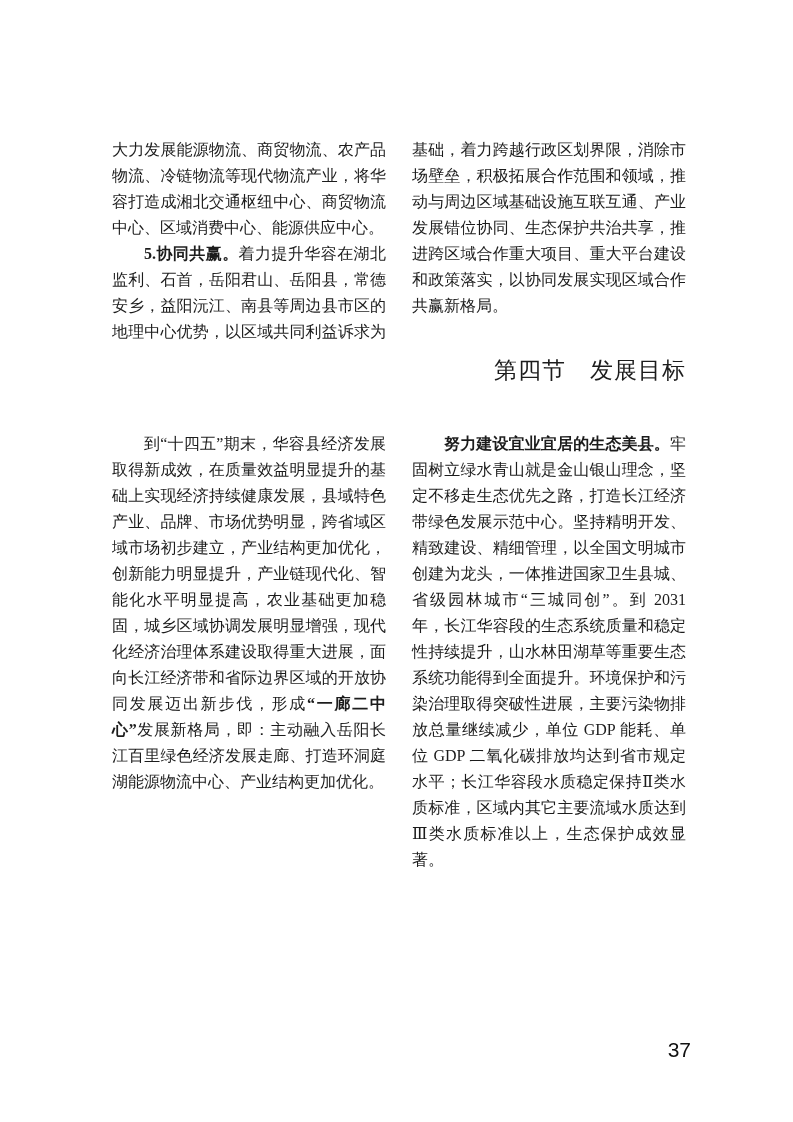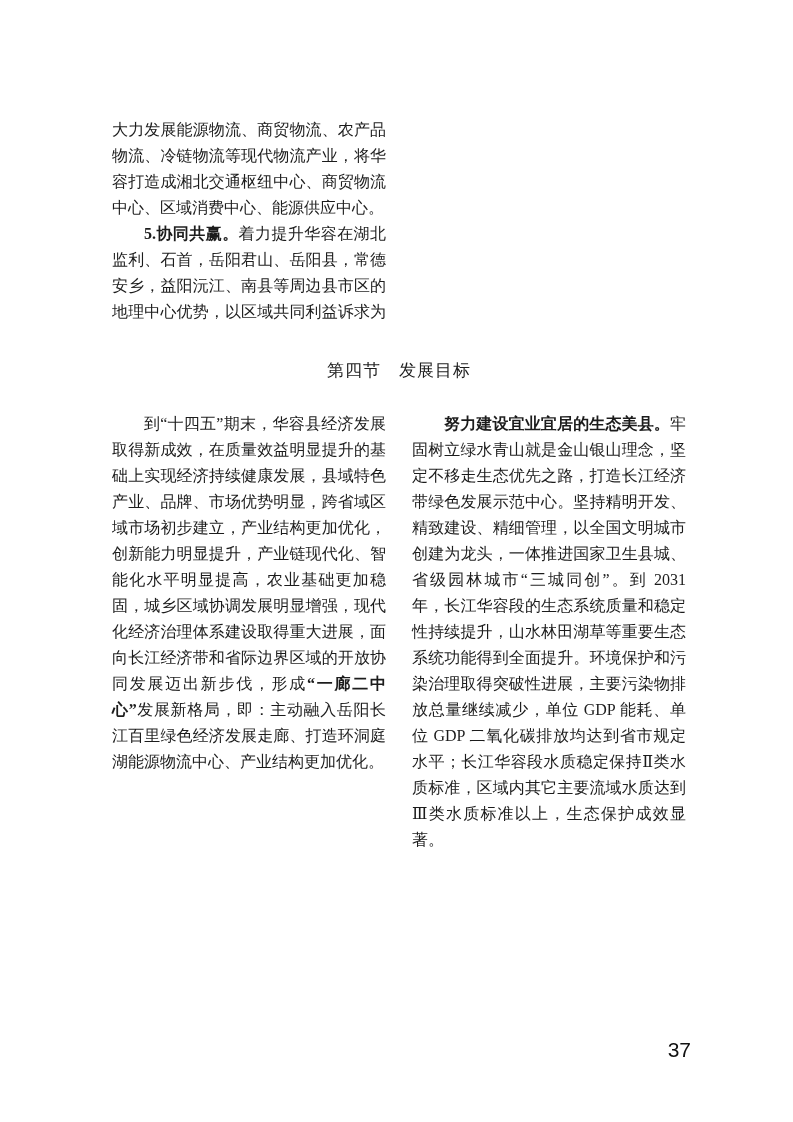--- a/index.html
+++ b/index.html
@@ -15,20 +15,21 @@
     font-family: "Liberation Serif", "DejaVu Serif", serif;
     color: #1c1c1c;
     overflow: hidden;
   }
   .two-col {
     position: absolute;
     left: 112px;
     width: 574px;
     display: flex;
     gap: 26px;
+    margin-top: 20px;
   }
   .section-top { top: 117px; }
   .section-goals { top: 411px; }
   .col {
     width: 274px;
     flex: 0 0 274px;
   }
   .para {
     margin: 0;
     font-size: 16px;
@@ -38,22 +39,22 @@
     word-break: break-all;
   }
   .para.indent { text-indent: 2em; }
   .para.flush-last { text-align-last: justify; }
   .bold { font-weight: bold; }
   .heading {
     position: absolute;
     top: 358px;
     left: 112px;
     width: 574px;
-    text-align: center;
-    font-size: 17px;
+    text-align: right;
+    font-size: 23px;
     line-height: 26px;
     letter-spacing: 1px;
   }
   .page-number {
     position: absolute;
     top: 1037px;
     left: 649px;
     width: 42px;
     text-align: right;
     font-family: "Liberation Sans", "DejaVu Sans", sans-serif;
@@ -65,20 +66,23 @@
 </head>
 <body>
 
 <div class="page">
 
   <div class="two-col section-top">
     <div class="col">
         <p class="para"><span>大力发展能源物流、商贸物流、农产品物流、冷链物流等现代物流产业，将华容打造成湘北交通枢纽中心、商贸物流中心、区域消费中心、能源供应中心。</span></p>
         <p class="para indent flush-last"><span class="bold">5.协同共赢。</span><span>着力提升华容在湖北监利、石首，岳阳君山、岳阳县，常德安乡，益阳沅江、南县等周边县市区的地理中心优势，以区域共同利益诉求为</span></p>
       </div>
+    <div class="col">
+        <p class="para"><span>基础，着力跨越行政区划界限，消除市场壁垒，积极拓展合作范围和领域，推动与周边区域基础设施互联互通、产业发展错位协同、生态保护共治共享，推进跨区域合作重大项目、重大平台建设和政策落实，以协同发展实现区域合作共赢新格局。</span></p>
+      </div>
   </div>
 
   <div class="heading">第四节　发展目标</div>
 
   <div class="two-col section-goals">
     <div class="col">
         <p class="para indent"><span>到“十四五”期末，华容县经济发展取得新成效，在质量效益明显提升的基础上实现经济持续健康发展，县域特色产业、品牌、市场优势明显，跨省域区域市场初步建立，产业结构更加优化，创新能力明显提升，产业链现代化、智能化水平明显提高，农业基础更加稳固，城乡区域协调发展明显增强，现代化经济治理体系建设取得重大进展，面向长江经济带和省际边界区域的开放协同发展迈出新步伐，形成</span><span class="bold">“一廊二中心”</span><span>发展新格局，即：主动融入岳阳长江百里绿色经济发展走廊、打造环洞庭湖能源物流中心、产业结构更加优化。</span></p>
       </div>
     <div class="col">
         <p class="para indent"><span class="bold">努力建设宜业宜居的生态美县。</span><span>牢固树立绿水青山就是金山银山理念，坚定不移走生态优先之路，打造长江经济带绿色发展示范中心。坚持精明开发、精致建设、精细管理，以全国文明城市创建为龙头，一体推进国家卫生县城、省级园林城市“三城同创”。到 2031 年，长江华容段的生态系统质量和稳定性持续提升，山水林田湖草等重要生态系统功能得到全面提升。环境保护和污染治理取得突破性进展，主要污染物排放总量继续减少，单位 GDP 能耗、单位 GDP 二氧化碳排放均达到省市规定水平；长江华容段水质稳定保持Ⅱ类水质标准，区域内其它主要流域水质达到Ⅲ类水质标准以上，生态保护成效显著。</span></p>

